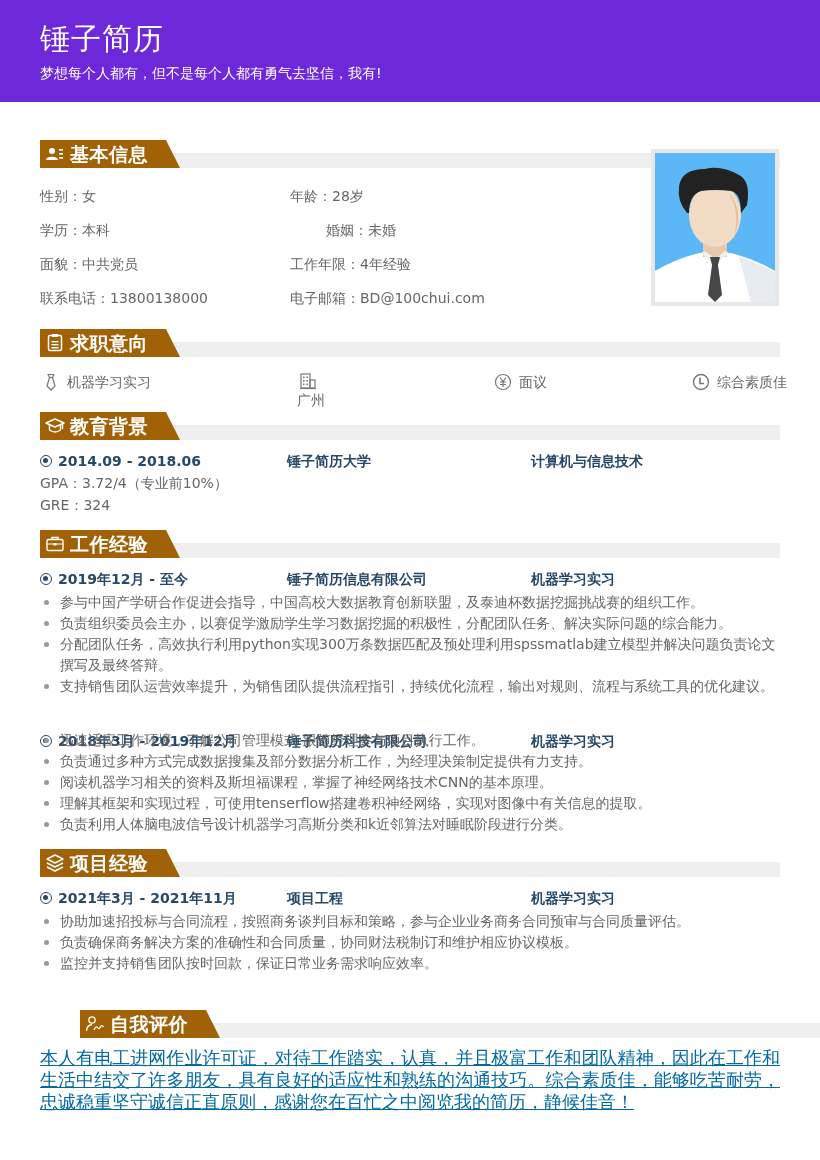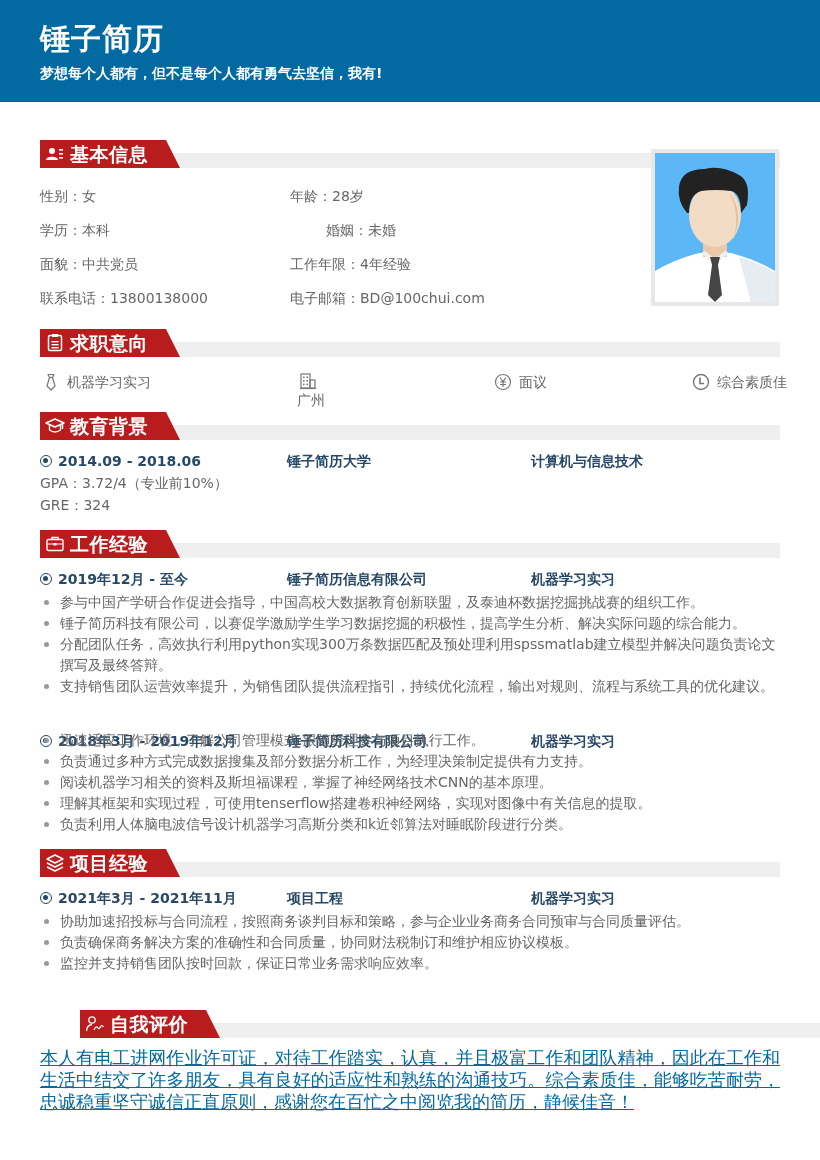--- a/index.html
+++ b/index.html
@@ -1,25 +1,25 @@
 <!DOCTYPE html>
 <html><head>
 <meta charset="utf-8">
 <style>
   * { box-sizing: border-box; margin: 0; padding: 0; }
   html, body { width: 820px; height: 1160px; background: #ffffff; overflow: hidden; }
   body { font-family: "DejaVu Sans", "Liberation Sans", sans-serif; color: #666666; position: relative; }
 
-  .top-banner { position: absolute; left: 0; top: 0; width: 820px; height: 102px; background: #0369a1; font-weight: bold; }
+  .top-banner { position: absolute; left: 0; top: 0; width: 820px; height: 102px; background: #6d28d9; }
   .top-title { position: absolute; left: 40px; top: 20px; font-size: 30px; color: #ffffff; line-height: 38px; letter-spacing: 1px; }
   .top-motto { position: absolute; left: 40px; top: 63px; font-size: 14px; color: #ffffff; line-height: 20px; }
 
   .section-head { position: absolute; left: 40px; width: 740px; height: 28px; }
   .section-head .bar { position: absolute; left: 0; top: 13px; width: 740px; height: 15px; background: #efefef; }
-  .section-head .tab { position: absolute; left: 0; top: 0; height: 28px; width: 140px; background: #b91c1c;
+  .section-head .tab { position: absolute; left: 0; top: 0; height: 28px; width: 140px; background: #a16207;
        clip-path: polygon(0 0, 126px 0, 140px 28px, 0 28px); display: flex; align-items: center; padding-left: 5px; }
   .section-head .tab svg { width: 20px; height: 20px; flex: 0 0 20px; }
   .section-head .tab span { color: #ffffff; font-size: 19px; font-weight: bold; margin-left: 5px; letter-spacing: 0.5px; line-height: 28px; }
 
   .info-row { position: absolute; font-size: 14px; color: #666666; line-height: 20px; }
 
   .photo { position: absolute; left: 651px; top: 149px; width: 128px; height: 157px; background: #e8e8e8; padding: 4px; }
   .photo-inner { width: 120px; height: 149px; background: #5bb7f5; overflow: hidden; position: relative; }
 
   .intent-item { position: absolute; top: 372px; display: flex; align-items: center; font-size: 14px; color: #666666; line-height: 20px; }
@@ -174,21 +174,21 @@
 </div>
 
 <div class="entry-head" style="top:569px;">
   <div class="radio"></div>
   <div class="date">2019年12月 - 至今</div>
   <div class="org">锤子简历信息有限公司</div>
   <div class="role">机器学习实习</div>
 </div>
 <ul class="bullets" style="top:592px;">
   <li>参与中国产学研合作促进会指导，中国高校大数据教育创新联盟，及泰迪杯数据挖掘挑战赛的组织工作。</li>
-  <li>锤子简历科技有限公司，以赛促学激励学生学习数据挖掘的积极性，提高学生分析、解决实际问题的综合能力。</li>
+  <li>负责组织委员会主办，以赛促学激励学生学习数据挖掘的积极性，分配团队任务、解决实际问题的综合能力。</li>
   <li>分配团队任务，高效执行利用python实现300万条数据匹配及预处理利用spssmatlab建立模型并解决问题负责论文撰写及最终答辩。</li>
   <li>支持销售团队运营效率提升，为销售团队提供流程指引，持续优化流程，输出对规则、流程与系统工具的优化建议。</li>
 </ul>
 
 <div class="entry-head" style="top:707px;margin-top:24px;">
   <div class="radio"></div>
   <div class="date">2018年3月 - 2019年12月</div>
   <div class="org">锤子简历科技有限公司</div>
   <div class="role">机器学习实习</div>
 </div>

